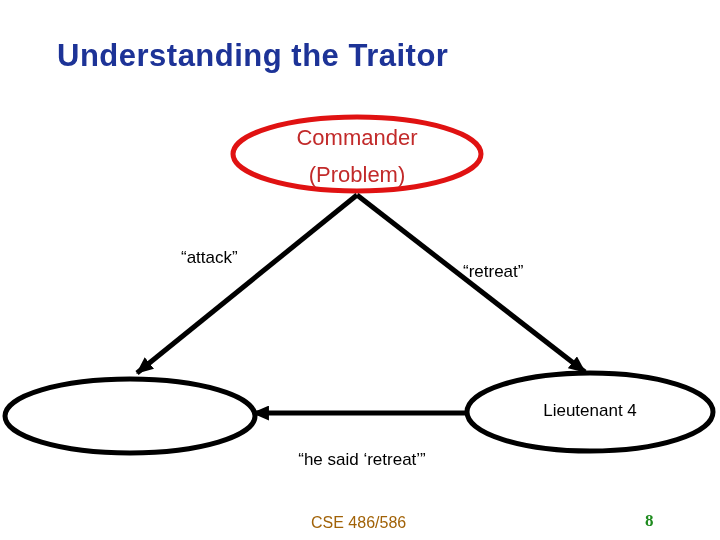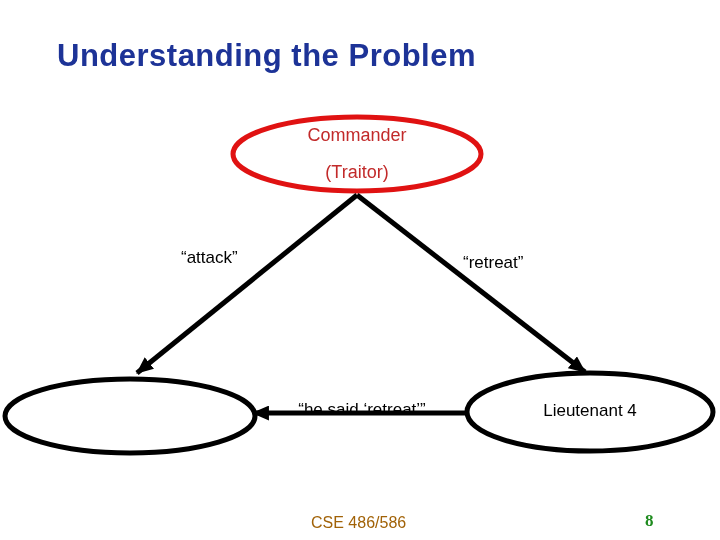--- a/index.html
+++ b/index.html
@@ -37,21 +37,21 @@
     font-size: 17px;
     color: #000000;
     white-space: nowrap;
   }
   .lbl.centered {
     width: 200px;
     text-align: center;
   }
   .commander-text {
     color: #c22a2a;
-    font-size: 18px;
+    font-size: 22px;
   }
   .footer-course {
     position: absolute;
     left: 311px;
     top: 514px;
     font-size: 16px;
     color: #a16207;
     white-space: nowrap;
   }
   .page-number {
@@ -62,44 +62,44 @@
     font-weight: bold;
     font-family: "Liberation Serif", serif;
     color: #1e8b1e;
   }
 </style>
 </head>
 <body>
 
 <div class="slide">
 
-  <div class="slide-title">Understanding the Problem</div>
+  <div class="slide-title">Understanding the Traitor</div>
 
   <svg class="diagram-svg" viewBox="0 0 720 540">
     <defs>
       <marker id="arrowhead" viewBox="0 0 16 14" refX="15" refY="7" markerWidth="17" markerHeight="15" markerUnits="userSpaceOnUse" orient="auto">
         <path d="M0,0 L16,7 L0,14 Z" fill="#000000"></path>
       </marker>
     </defs>
 
     <ellipse cx="357" cy="154" rx="124" ry="37" fill="#ffffff" stroke="#e01212" stroke-width="5"></ellipse>
     <ellipse cx="130" cy="416" rx="125" ry="37" fill="#ffffff" stroke="#000000" stroke-width="5"></ellipse>
     <ellipse cx="590" cy="412" rx="123" ry="39" fill="#ffffff" stroke="#000000" stroke-width="5"></ellipse>
 
     <line x1="357" y1="195" x2="137" y2="373" stroke="#000000" stroke-width="5" marker-end="url(#arrowhead)"></line>
     <line x1="357" y1="195" x2="585" y2="372" stroke="#000000" stroke-width="5" marker-end="url(#arrowhead)"></line>
     <line x1="467" y1="413" x2="253" y2="413" stroke="#000000" stroke-width="5" marker-end="url(#arrowhead)"></line>
   </svg>
 
   <div class="lbl centered commander-text" style="left:257px; top:125px;">Commander</div>
-  <div class="lbl centered commander-text" style="left:257px; top:162px;">(Traitor)</div>
+  <div class="lbl centered commander-text" style="left:257px; top:162px;">(Problem)</div>
 
   <div class="lbl" style="left:181px; top:248px;">“attack”</div>
-  <div class="lbl" style="left:463px; top:253px;">“retreat”</div>
+  <div class="lbl" style="left:463px; top:262px;">“retreat”</div>
 
   <div class="lbl centered" style="left:490px; top:401px;">Lieutenant 4</div>
 
-  <div class="lbl centered" style="left:262px; top:400px;">“he said ‘retreat’”</div>
+  <div class="lbl centered" style="left:262px; top:450px;">“he said ‘retreat’”</div>
 
   <div class="footer-course">CSE 486/586</div>
   <div class="page-number">8</div>
 
 </div>
 
 </body></html>

